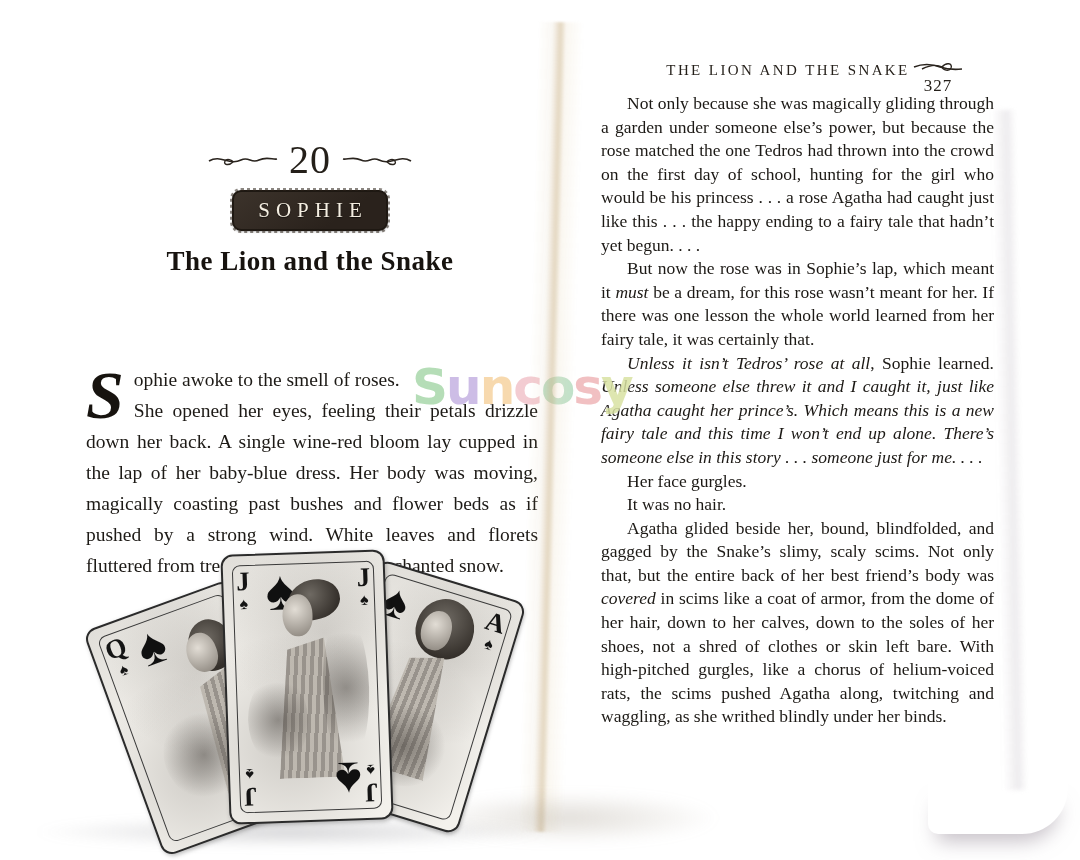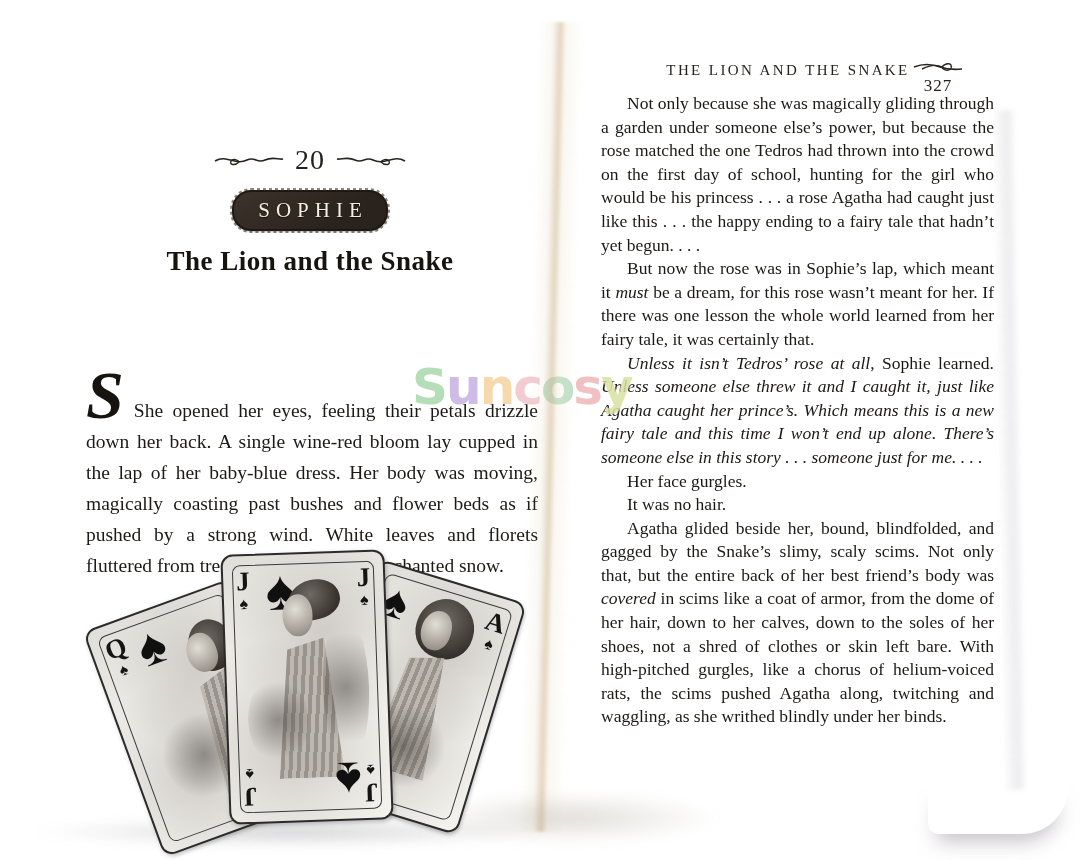--- a/index.html
+++ b/index.html
@@ -21,25 +21,25 @@
           filter:blur(6px);}
   .shadow-page-corner{position:absolute;left:928px;top:780px;width:140px;height:54px;
           border-radius:0 0 46px 10px;
           box-shadow:0 16px 20px -9px rgba(150,138,152,.55);}
   .shadow-right-edge{position:absolute;left:998px;top:110px;width:24px;height:680px;
           background:linear-gradient(90deg,rgba(0,0,0,0),rgba(196,190,198,.30) 60%,rgba(0,0,0,0));
           transform:rotate(-1deg);filter:blur(2px);}
   
   .chapter-head{position:absolute;left:150px;top:138px;width:320px;display:flex;
           align-items:center;justify-content:center;gap:10px;}
-  .chapter-number{font-size:28px;line-height:44px;color:#241f19;letter-spacing:1px;}
+  .chapter-number{font-size:40px;line-height:44px;color:#241f19;letter-spacing:1px;}
   .flourish svg{display:block;}
   .sophie-badge{position:absolute;left:232px;top:190px;width:152px;height:37px;
           background:linear-gradient(145deg,#3c332b,#2a221c 70%);
-          border:2px solid #1e1812;border-radius:19px;
+          border:2px solid #1e1812;border-radius:9px;
           outline:3px dotted rgba(44,35,27,.55);outline-offset:-1px;
           display:flex;align-items:center;justify-content:center;
           box-shadow:0 1px 2px rgba(0,0,0,.25);}
   .sophie-badge span{color:#f4eee1;font-size:21px;letter-spacing:6px;padding-left:6px;
           text-shadow:0 1px 1px rgba(0,0,0,.6);}
   .chapter-title{position:absolute;left:110px;top:246px;width:400px;text-align:center;
           font-size:27px;font-weight:bold;color:#17130f;letter-spacing:.5px;}
   .left-body{position:absolute;left:86px;top:364px;width:452px;
           font-size:19.5px;line-height:31px;text-align:justify;color:#1d1a16;}
   .dropcap{float:left;font-size:68px;line-height:54px;font-weight:bold;
@@ -107,21 +107,21 @@
       </span>
     </div>
 
     <div class="sophie-badge">
       <span>SOPHIE</span>
     </div>
 
     <div class="chapter-title">The Lion and the Snake</div>
 
     <div class="left-body">
-      <span class="dropcap">S</span><br>
+      <span class="dropcap">S</span><span>ophie awoke to the smell of roses.</span><br>
       <span>She opened her eyes, feeling their petals drizzle down her back. A single wine-red bloom lay cupped in the lap of her baby-blue dress. Her body was moving, magically coasting past bushes and flower beds as if pushed by a strong wind. White leaves and florets fluttered from trees overhead like an enchanted snow.</span>
     </div>
 
     <div class="cards">
 
       <div class="card" style="left:16px;top:52px;width:152px;height:236px;transform:rotate(-20deg);z-index:1;">
         <div class="inner"></div>
         <div class="corner" style="left:13px;top:12px;">
           <span class="rank">Q</span>
           <span class="suit">♠</span>

